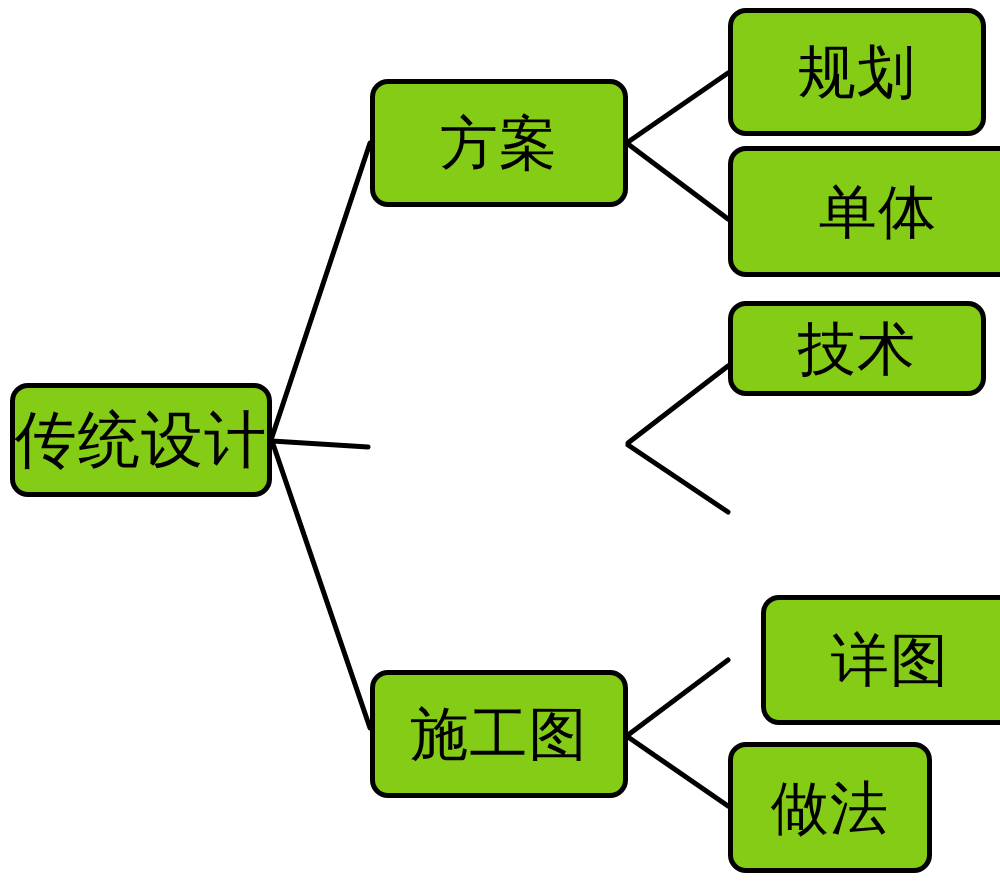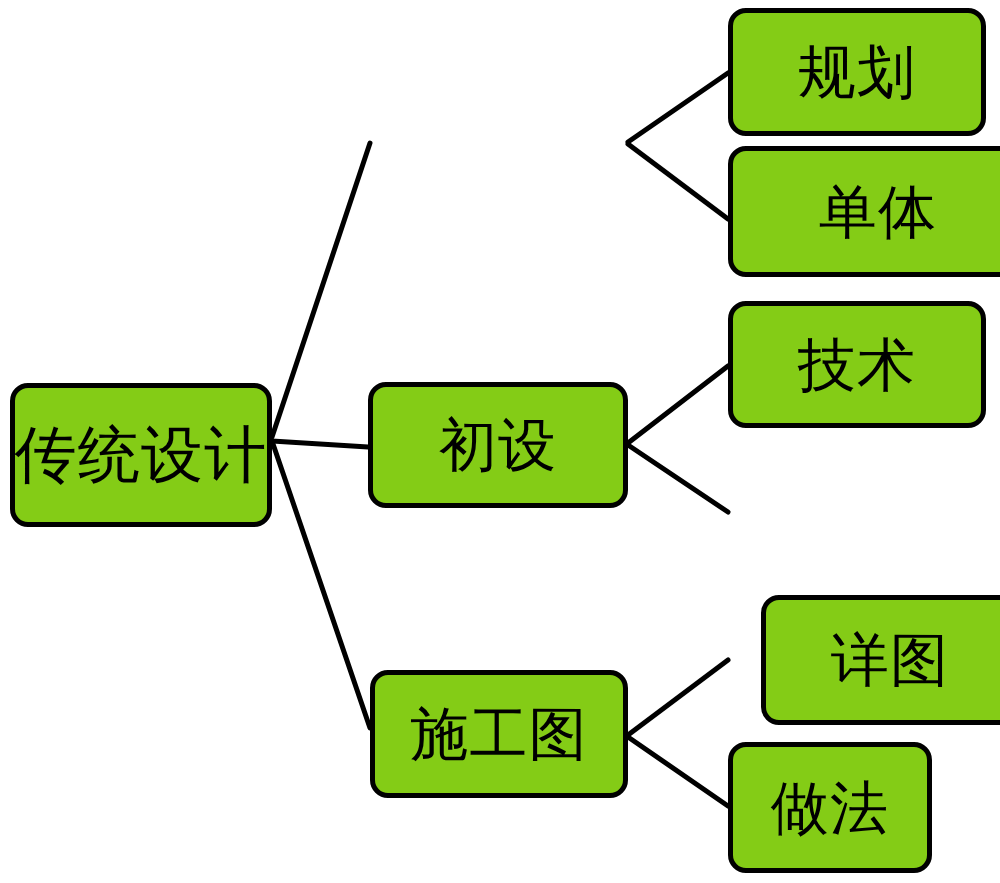--- a/index.html
+++ b/index.html
@@ -60,38 +60,38 @@
         <line x1="272" y1="441" x2="370" y2="728"></line>
         <line x1="628" y1="142" x2="728" y2="73"></line>
         <line x1="628" y1="144" x2="728" y2="219"></line>
         <line x1="628" y1="443" x2="728" y2="366"></line>
         <line x1="628" y1="445" x2="728" y2="512"></line>
         <line x1="628" y1="735" x2="728" y2="660"></line>
         <line x1="628" y1="737" x2="728" y2="806"></line>
       </g>
   </svg>
 
-  <div class="node level-root" style="left: 10px; top: 383px; width: 262px; height: 144px;">
+  <div class="node level-root" style="left: 10px; top: 383px; width: 262px; height: 114px;">
     <span class="node-label">传统设计</span>
   </div>
 
-  <div class="node level-branch" style="left: 368px; top: 382px; width: 260px; height: 126px;">
-    <span class="node-label">初设</span>
+  <div class="node level-branch" style="left: 370px; top: 79px; width: 258px; height: 128px;">
+    <span class="node-label">方案</span>
   </div>
   <div class="node level-branch" style="left: 370px; top: 670px; width: 258px; height: 128px; text-align: center;">
     <span class="node-label">施工图</span>
   </div>
 
   <div class="node level-leaf" style="left: 728px; top: 8px; width: 258px; height: 128px;">
     <span class="node-label">规划</span>
   </div>
   <div class="node level-leaf" style="left: 728px; top: 146px; width: 300px; height: 131px;">
     <span class="node-label">单体</span>
   </div>
-  <div class="node level-leaf" style="left: 728px; top: 301px; width: 258px; height: 127px;">
+  <div class="node level-leaf" style="left: 728px; top: 301px; width: 258px; height: 95px;">
     <span class="node-label">技术</span>
   </div>
   <div class="node level-leaf" style="left: 728px; top: 595px; width: 258px; height: 130px; margin-left: 33px;">
     <span class="node-label">详图</span>
   </div>
   <div class="node level-leaf" style="left: 728px; top: 742px; width: 204px; height: 131px;">
     <span class="node-label">做法</span>
   </div>
 
 </div>

